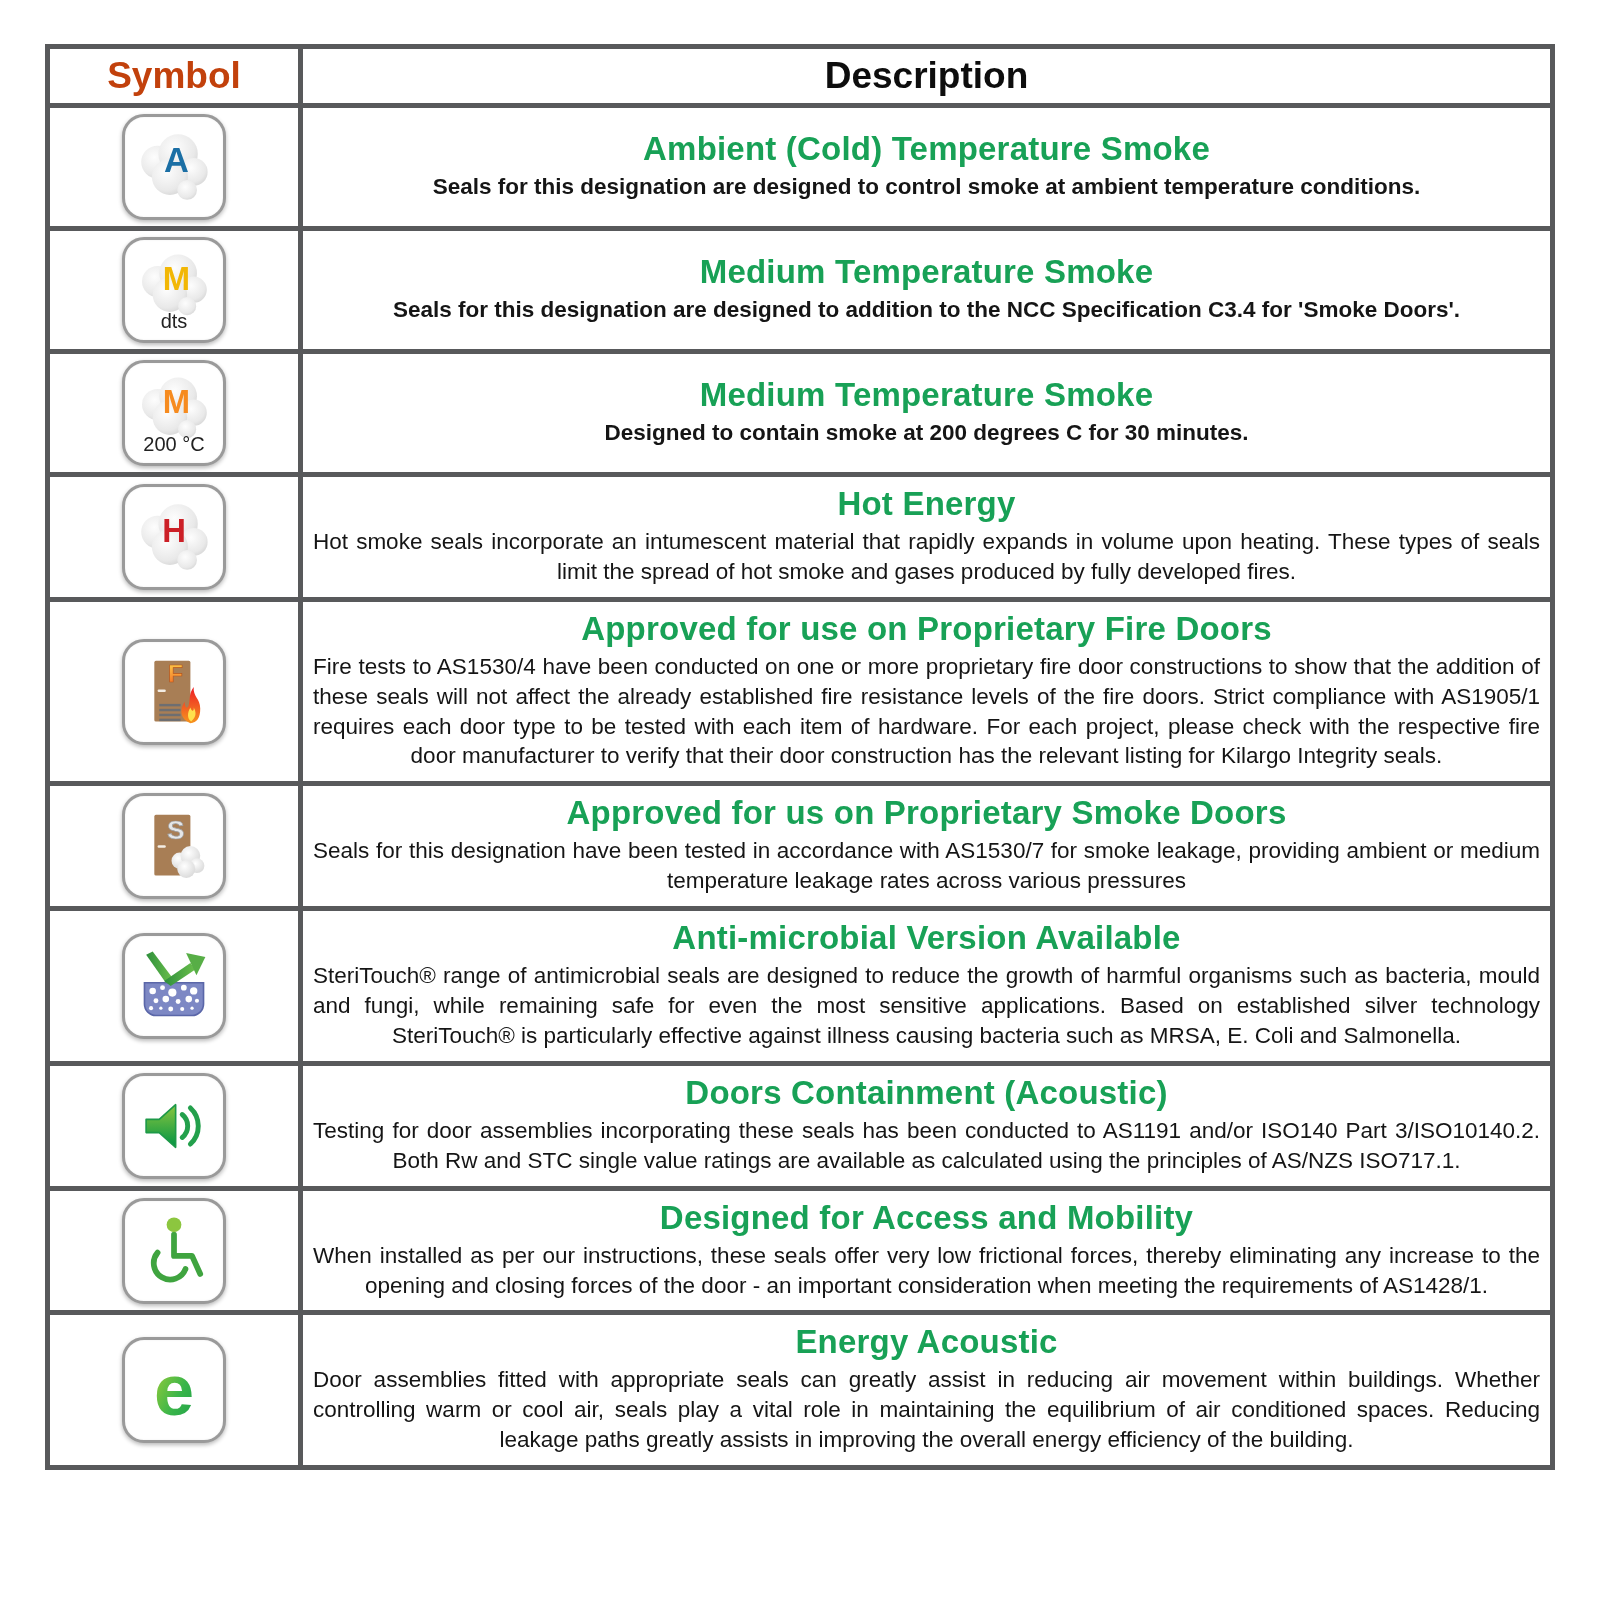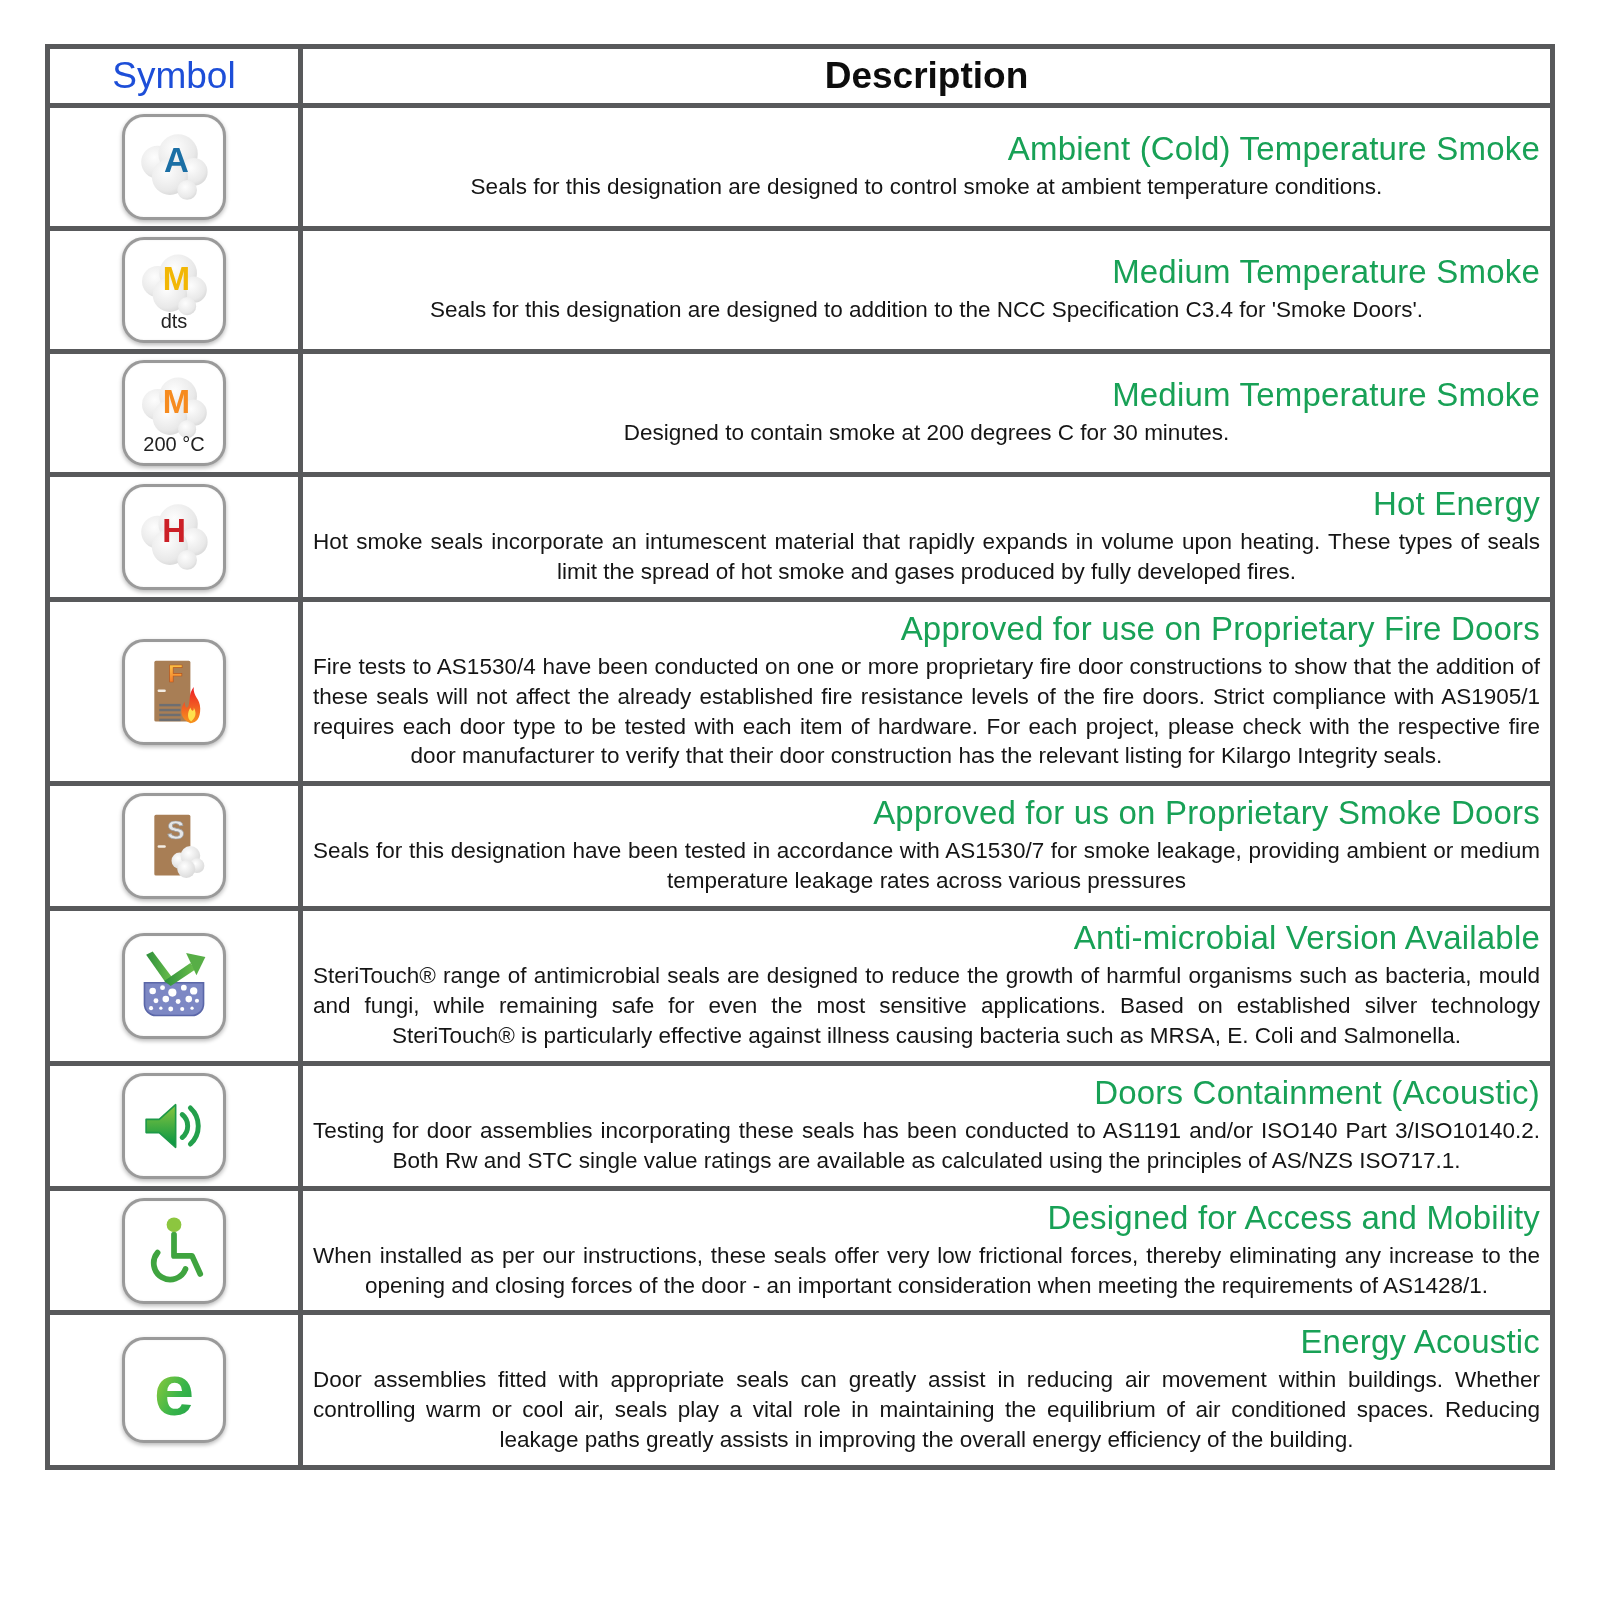--- a/index.html
+++ b/index.html
@@ -14,41 +14,41 @@
     width:1510px;
     margin:44px 45px 0 45px;
     table-layout:fixed;
     background:#fff;
   }
   table.legend td,table.legend th{
     border:5px solid #58595b;
     vertical-align:middle;
     padding:6px 10px;
   }
-  th.sym-h{width:228px;font-size:37px;font-weight:normal;color:#1d4ed8;padding:14px 6px;}
+  th.sym-h{width:228px;font-size:37px;font-weight:bold;color:#c2410c;padding:14px 6px;}
   th.desc-h{font-size:37px;font-weight:bold;color:#0d0d0d;padding:14px 6px;}
   td.sym{width:228px;text-align:center;padding:10px 6px;}
   td.desc{padding:8px 16px;}
   .row-title{
-    text-align:right;
+    text-align:center;
     font-size:33px;
-    font-weight:400;
+    font-weight:700;
     color:#18a156;
     line-height:1.18;
     margin:2px 0 3px 0;
     letter-spacing:.2px;
   }
   .row-body{
     font-size:22.5px;
     font-weight:500;
     line-height:1.33;
     color:#151515;
     margin:0 0 4px 0;
   }
-  .center{text-align:center;}
+  .center{text-align:center;font-weight:bold;}
   .justify{text-align:justify;text-align-last:center;}
   
   .tile{
     display:inline-flex;
     flex-direction:column;
     align-items:center;
     justify-content:center;
     width:94px;
     min-height:94px;
     background:#fff;

